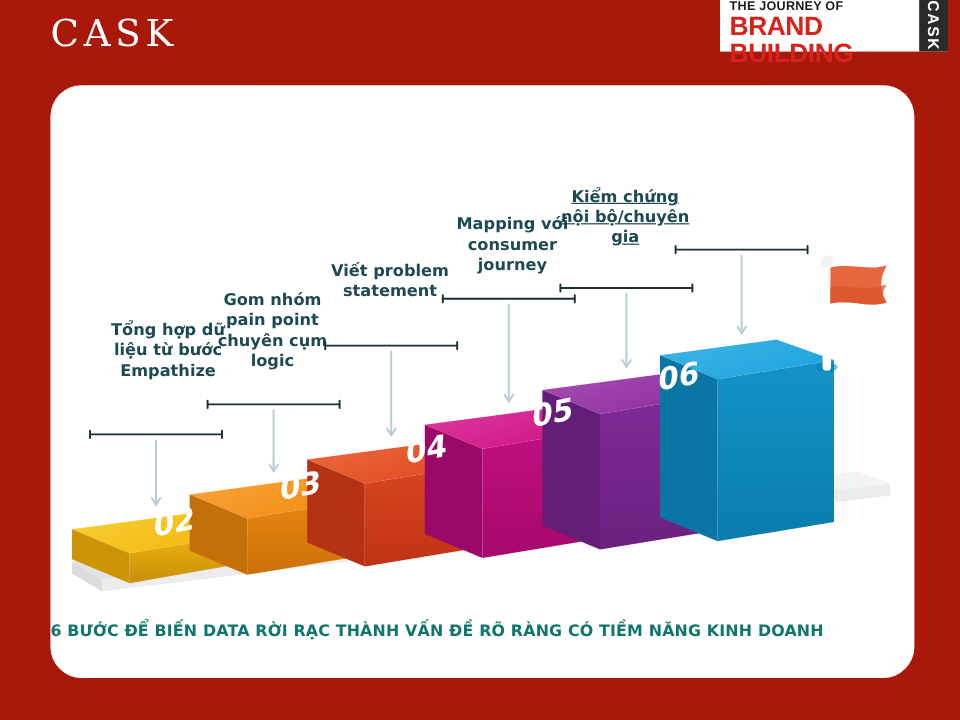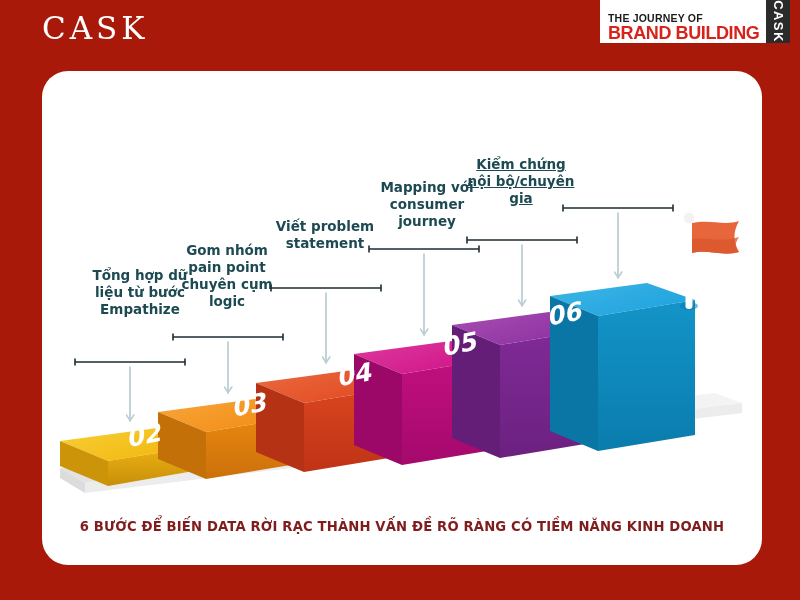--- a/index.html
+++ b/index.html
@@ -29,21 +29,21 @@
   #journey-text-wrap {
     flex: 1 1 auto; padding: 16px 0 3px 8px;
     display: flex; flex-direction: column; justify-content: center;
   }
   #journey-line1 {
     color: #1a1a1a; font-size: 10.5px; font-weight: 700;
     letter-spacing: 0.2px; line-height: 1.05;
     font-family: "Liberation Sans", sans-serif;
   }
   #journey-line2 {
-    color: #d8231c; font-size: 18px; font-weight: 700;
+    color: #d8231c; font-size: 22px; font-weight: 700;
     letter-spacing: -0.4px; line-height: 1.02;
     font-family: "Liberation Sans", sans-serif;
   }
   #journey-side {
     width: 24px; background: #2b2b2b;
     display: flex; align-items: center; justify-content: center;
   }
   #journey-side-text {
     color: #ffffff; font-size: 13px; font-weight: 700; letter-spacing: 1.4px;
     transform: rotate(90deg); white-space: nowrap;
@@ -69,22 +69,22 @@
     line-height: 1.26;
     text-align: center;
     font-family: "DejaVu Sans", "Liberation Sans", sans-serif;
   }
 
   svg#diagram { position: absolute; left: 0; top: 0; width: 720px; height: 494px; }
 
   
   #caption {
     position: absolute; left: 0; top: 448px; width: 720px;
-    text-align: center;
-    color: #7f1d1d; font-weight: 700; font-size: 13.2px;
+    text-align: left;
+    color: #0f766e; font-weight: 700; font-size: 13.2px;
     letter-spacing: 0.15px;
     font-family: "DejaVu Sans", "Liberation Sans", sans-serif;
   }
 </style>
 </head>
 <body>
 
 <div id="header">
 
   <div id="brand-logo">CASK</div>

